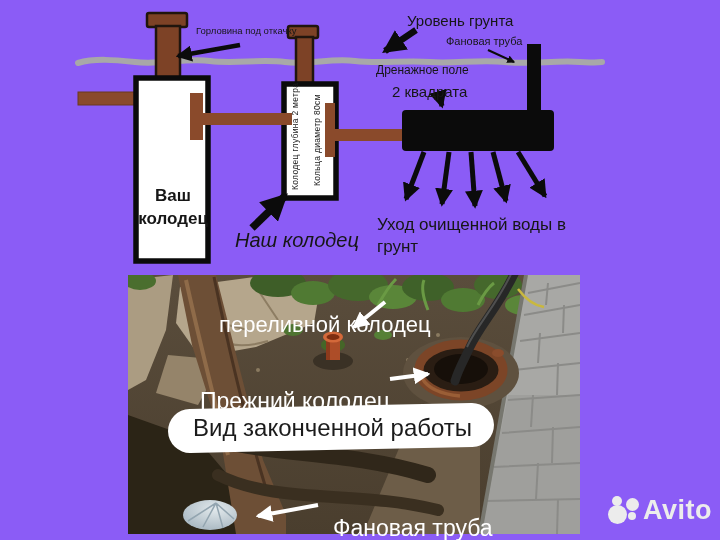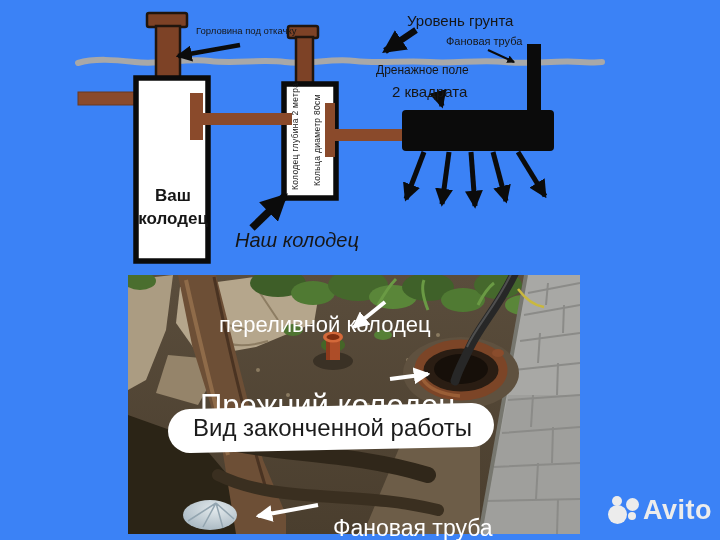--- a/index.html
+++ b/index.html
@@ -1,16 +1,16 @@
 <!DOCTYPE html>
 <html><head>
 <meta charset="utf-8">
 <style>
   html,body{margin:0;padding:0;background:#fff;}
-  .stage{position:relative;width:720px;height:540px;background:#3b82f6;overflow:hidden;
+  .stage{position:relative;width:720px;height:540px;background:#8b5cf6;overflow:hidden;
          font-family:"Liberation Sans",sans-serif;color:#111;}
   .abs{position:absolute;}
   .lbl{position:absolute;color:#161616;white-space:nowrap;line-height:1.15;}
   .photo-lbl{position:absolute;color:#ffffff;white-space:nowrap;z-index:6;line-height:1.1;margin-top:28px;}
   .vtext{position:absolute;writing-mode:vertical-rl;transform:rotate(180deg);
          font-size:8.5px;color:#1a1a1a;letter-spacing:.3px;white-space:nowrap;}
   .caption{position:absolute;color:#1b1b1b;z-index:7;white-space:nowrap;}
   .wm{position:absolute;z-index:8;}
   .wm .dot{position:absolute;border-radius:50%;background:#ececec;}
   .wm .brand{position:absolute;font-weight:700;color:#ececec;font-size:27px;letter-spacing:.5px;}
@@ -71,20 +71,21 @@
   </svg>
 
   <div class="lbl" style="left:196px;top:26px;font-size:9.5px;">Горловина под откачку</div>
   <div class="lbl" style="left:407px;top:12px;font-size:15px;">Уровень грунта</div>
   <div class="lbl" style="left:446px;top:35px;font-size:11px;">Фановая труба</div>
   <div class="lbl" style="left:376px;top:64px;font-size:12px;">Дренажное поле</div>
   <div class="lbl" style="left:392px;top:83px;font-size:15px;text-align:center;">2 квадрата</div>
   <div class="lbl" style="left:137px;top:160px;width:72px;font-size:17px;font-weight:700;
        text-align:center;white-space:normal;line-height:1.35;margin-top:25px;">Ваш колодец</div>
   <div class="lbl" style="left:235px;top:229px;font-size:20px;font-style:italic;">Наш колодец</div>
+  <div class="lbl" style="left:377px;top:214px;width:200px;font-size:17px;white-space:normal;line-height:1.3;">Уход очищенной воды в грунт</div>
   <div class="vtext" style="left:290px;top:84px;height:106px;">Колодец глубина 2 метра</div>
   <div class="vtext" style="left:312px;top:88px;height:98px;">Кольца диаметр 80см</div>
 
   <div class="abs" style="left:128px;top:275px;width:452px;height:259px;overflow:hidden;">
     <svg width="452" height="259" viewBox="0 0 452 259">
       <defs>
         <linearGradient id="soil" x1="0" y1="0" x2="0" y2="1">
           <stop offset="0" stop-color="#5a4d3c"></stop>
           <stop offset="1" stop-color="#4a3e2e"></stop>
         </linearGradient>
@@ -176,21 +177,21 @@
 
       <rect x="40" y="131" width="326" height="44" rx="22" fill="#ffffff" transform="rotate(-1.2 203 153)"></rect>
 
       <path d="M257,27 L226,52" stroke="#ffffff" stroke-width="4" fill="none" marker-end="url(#ahw)"></path>
       <path d="M262,104 L300,99" stroke="#ffffff" stroke-width="4" fill="none" marker-end="url(#ahw)"></path>
       <path d="M190,230 L130,241" stroke="#ffffff" stroke-width="4" fill="none" marker-end="url(#ahw)"></path>
     </svg>
   </div>
 
   <div class="photo-lbl" style="left:219px;top:285px;font-size:22px;">переливной колодец</div>
-  <div class="photo-lbl" style="left:200px;top:361px;font-size:31px;">Прежний колодец</div>
+  <div class="photo-lbl" style="left:200px;top:361px;font-size:23px;">Прежний колодец</div>
   <div class="caption" style="left:193px;top:414px;font-size:24px;">Вид законченной работы</div>
   <div class="photo-lbl" style="left:333px;top:488px;font-size:23px;">Фановая труба</div>
 
   <div class="wm" style="left:598px;top:492px;width:120px;height:42px;">
     <span>
       <span class="dot" style="left:10px;top:13px;width:19px;height:19px;"></span>
       <span class="dot" style="left:14px;top:4px;width:10px;height:10px;"></span>
       <span class="dot" style="left:28px;top:6px;width:13px;height:13px;"></span>
       <span class="dot" style="left:30px;top:20px;width:8px;height:8px;"></span>
     </span>

